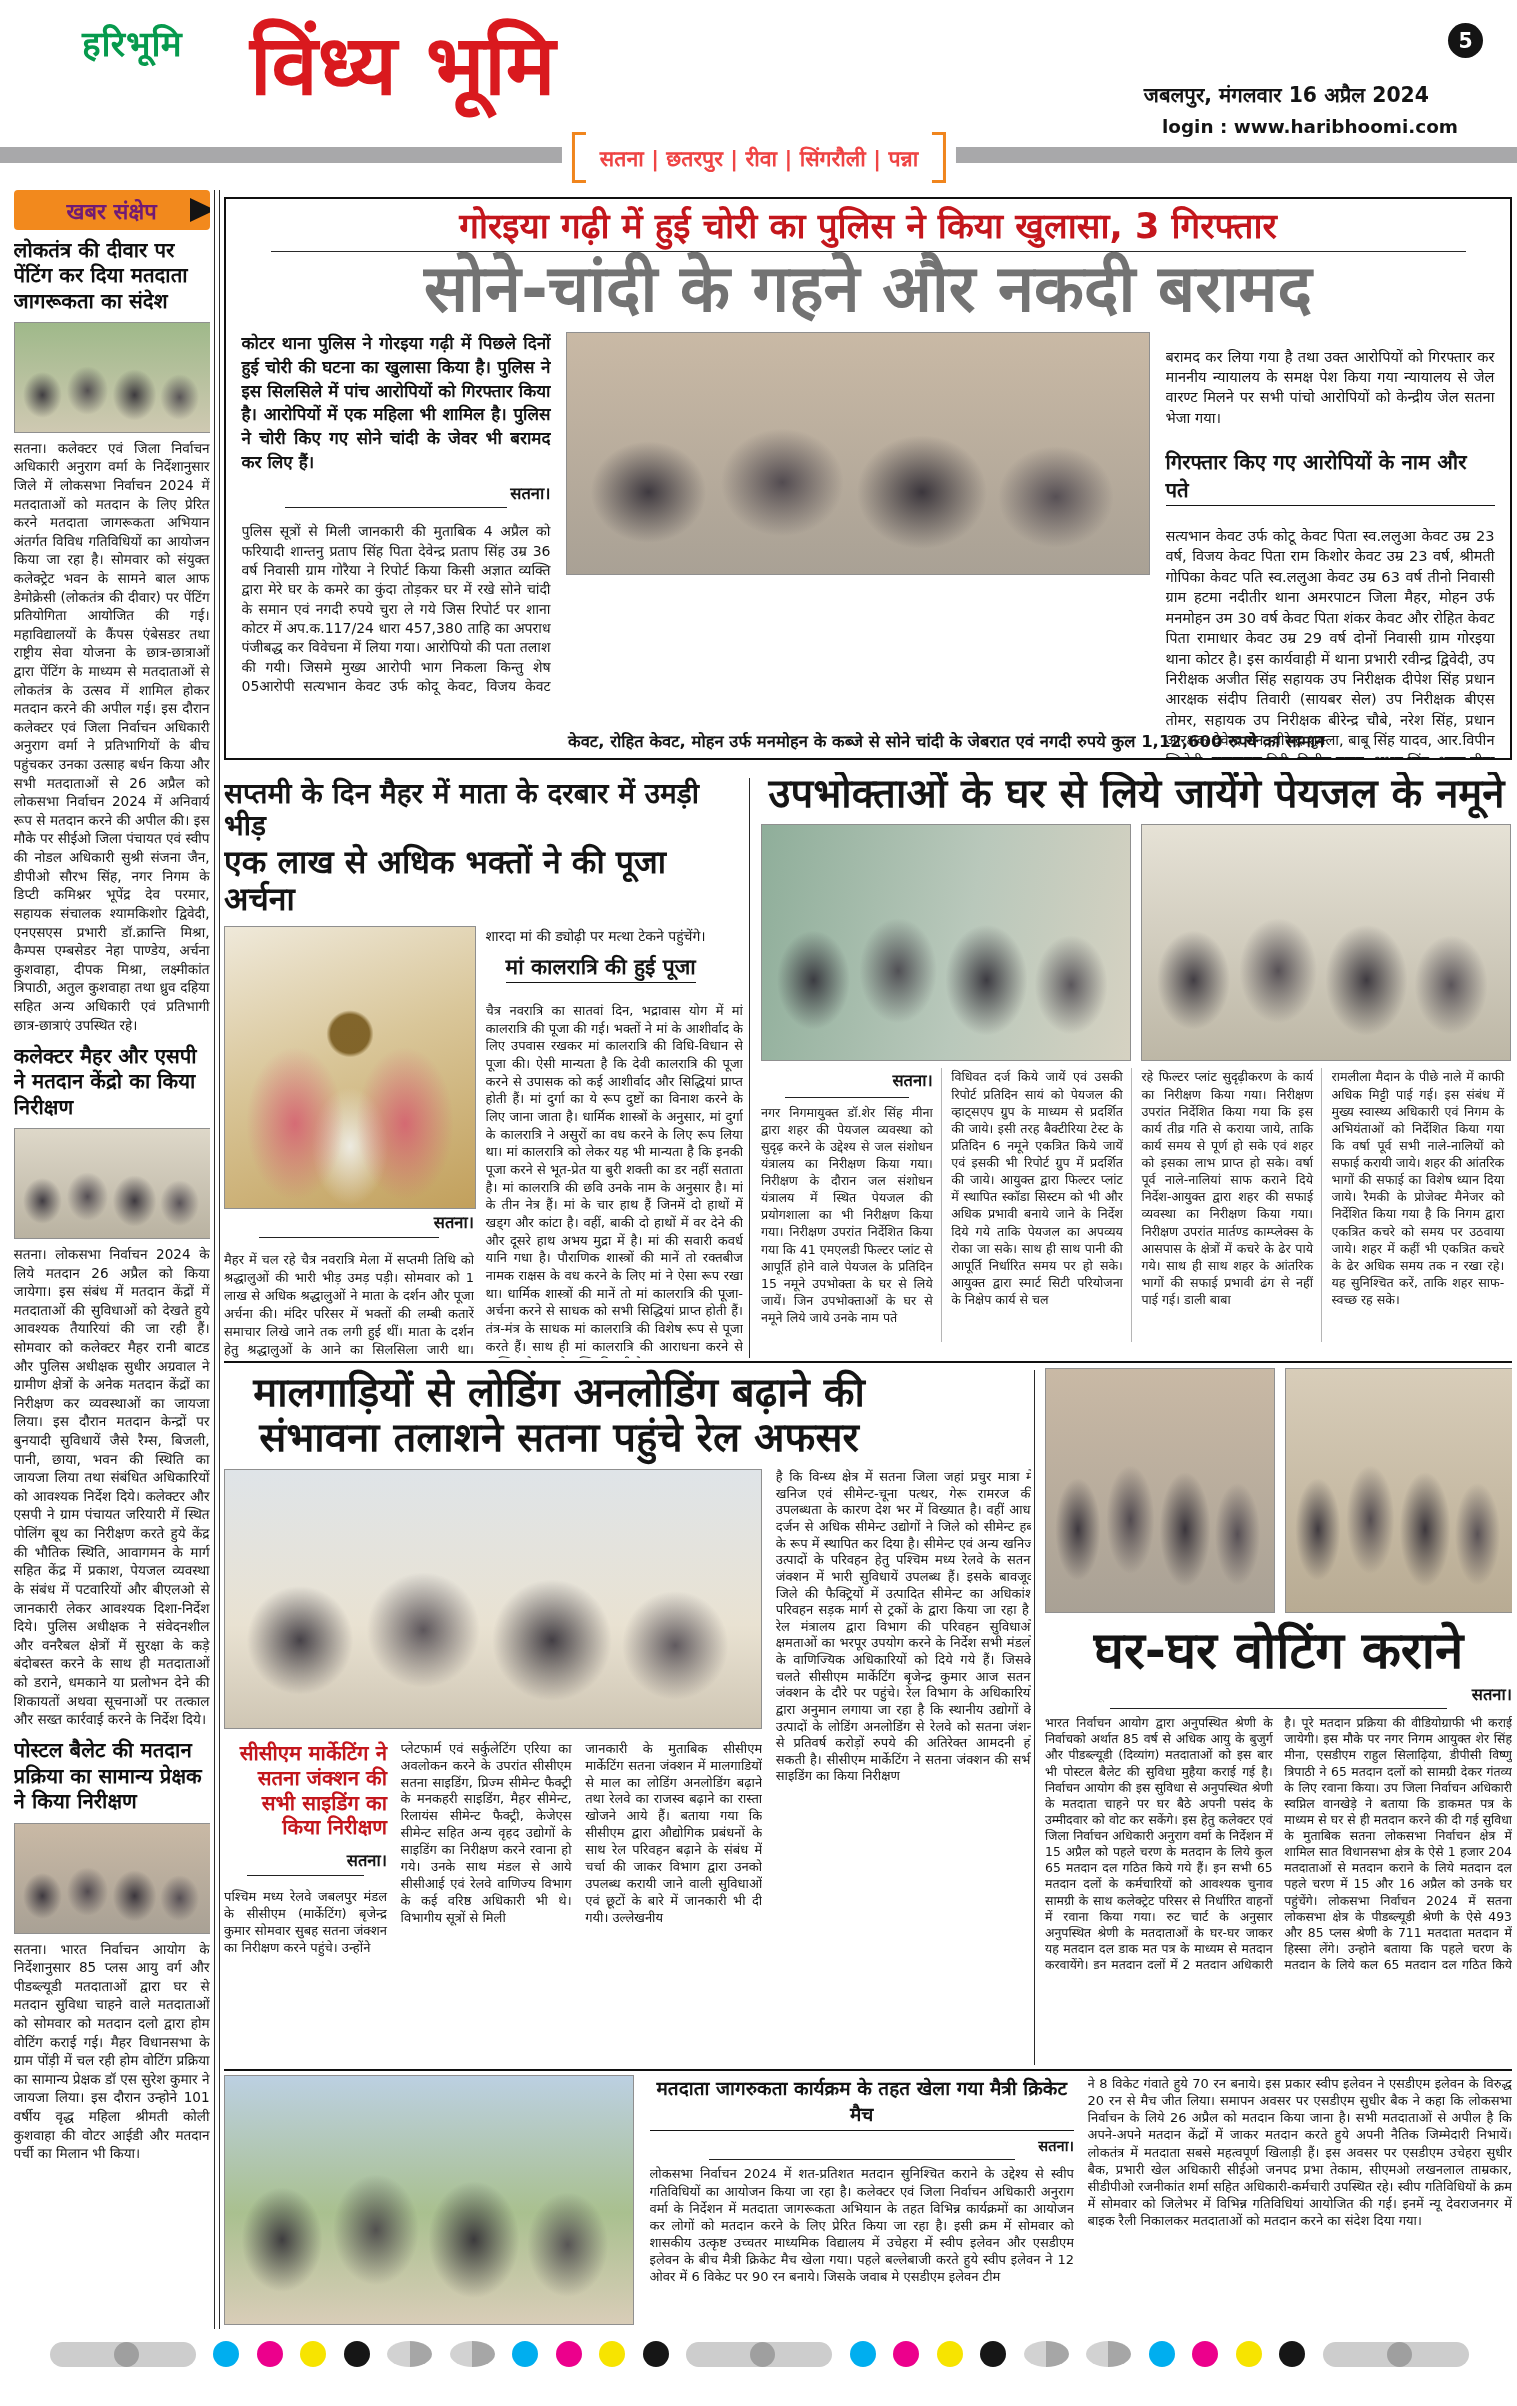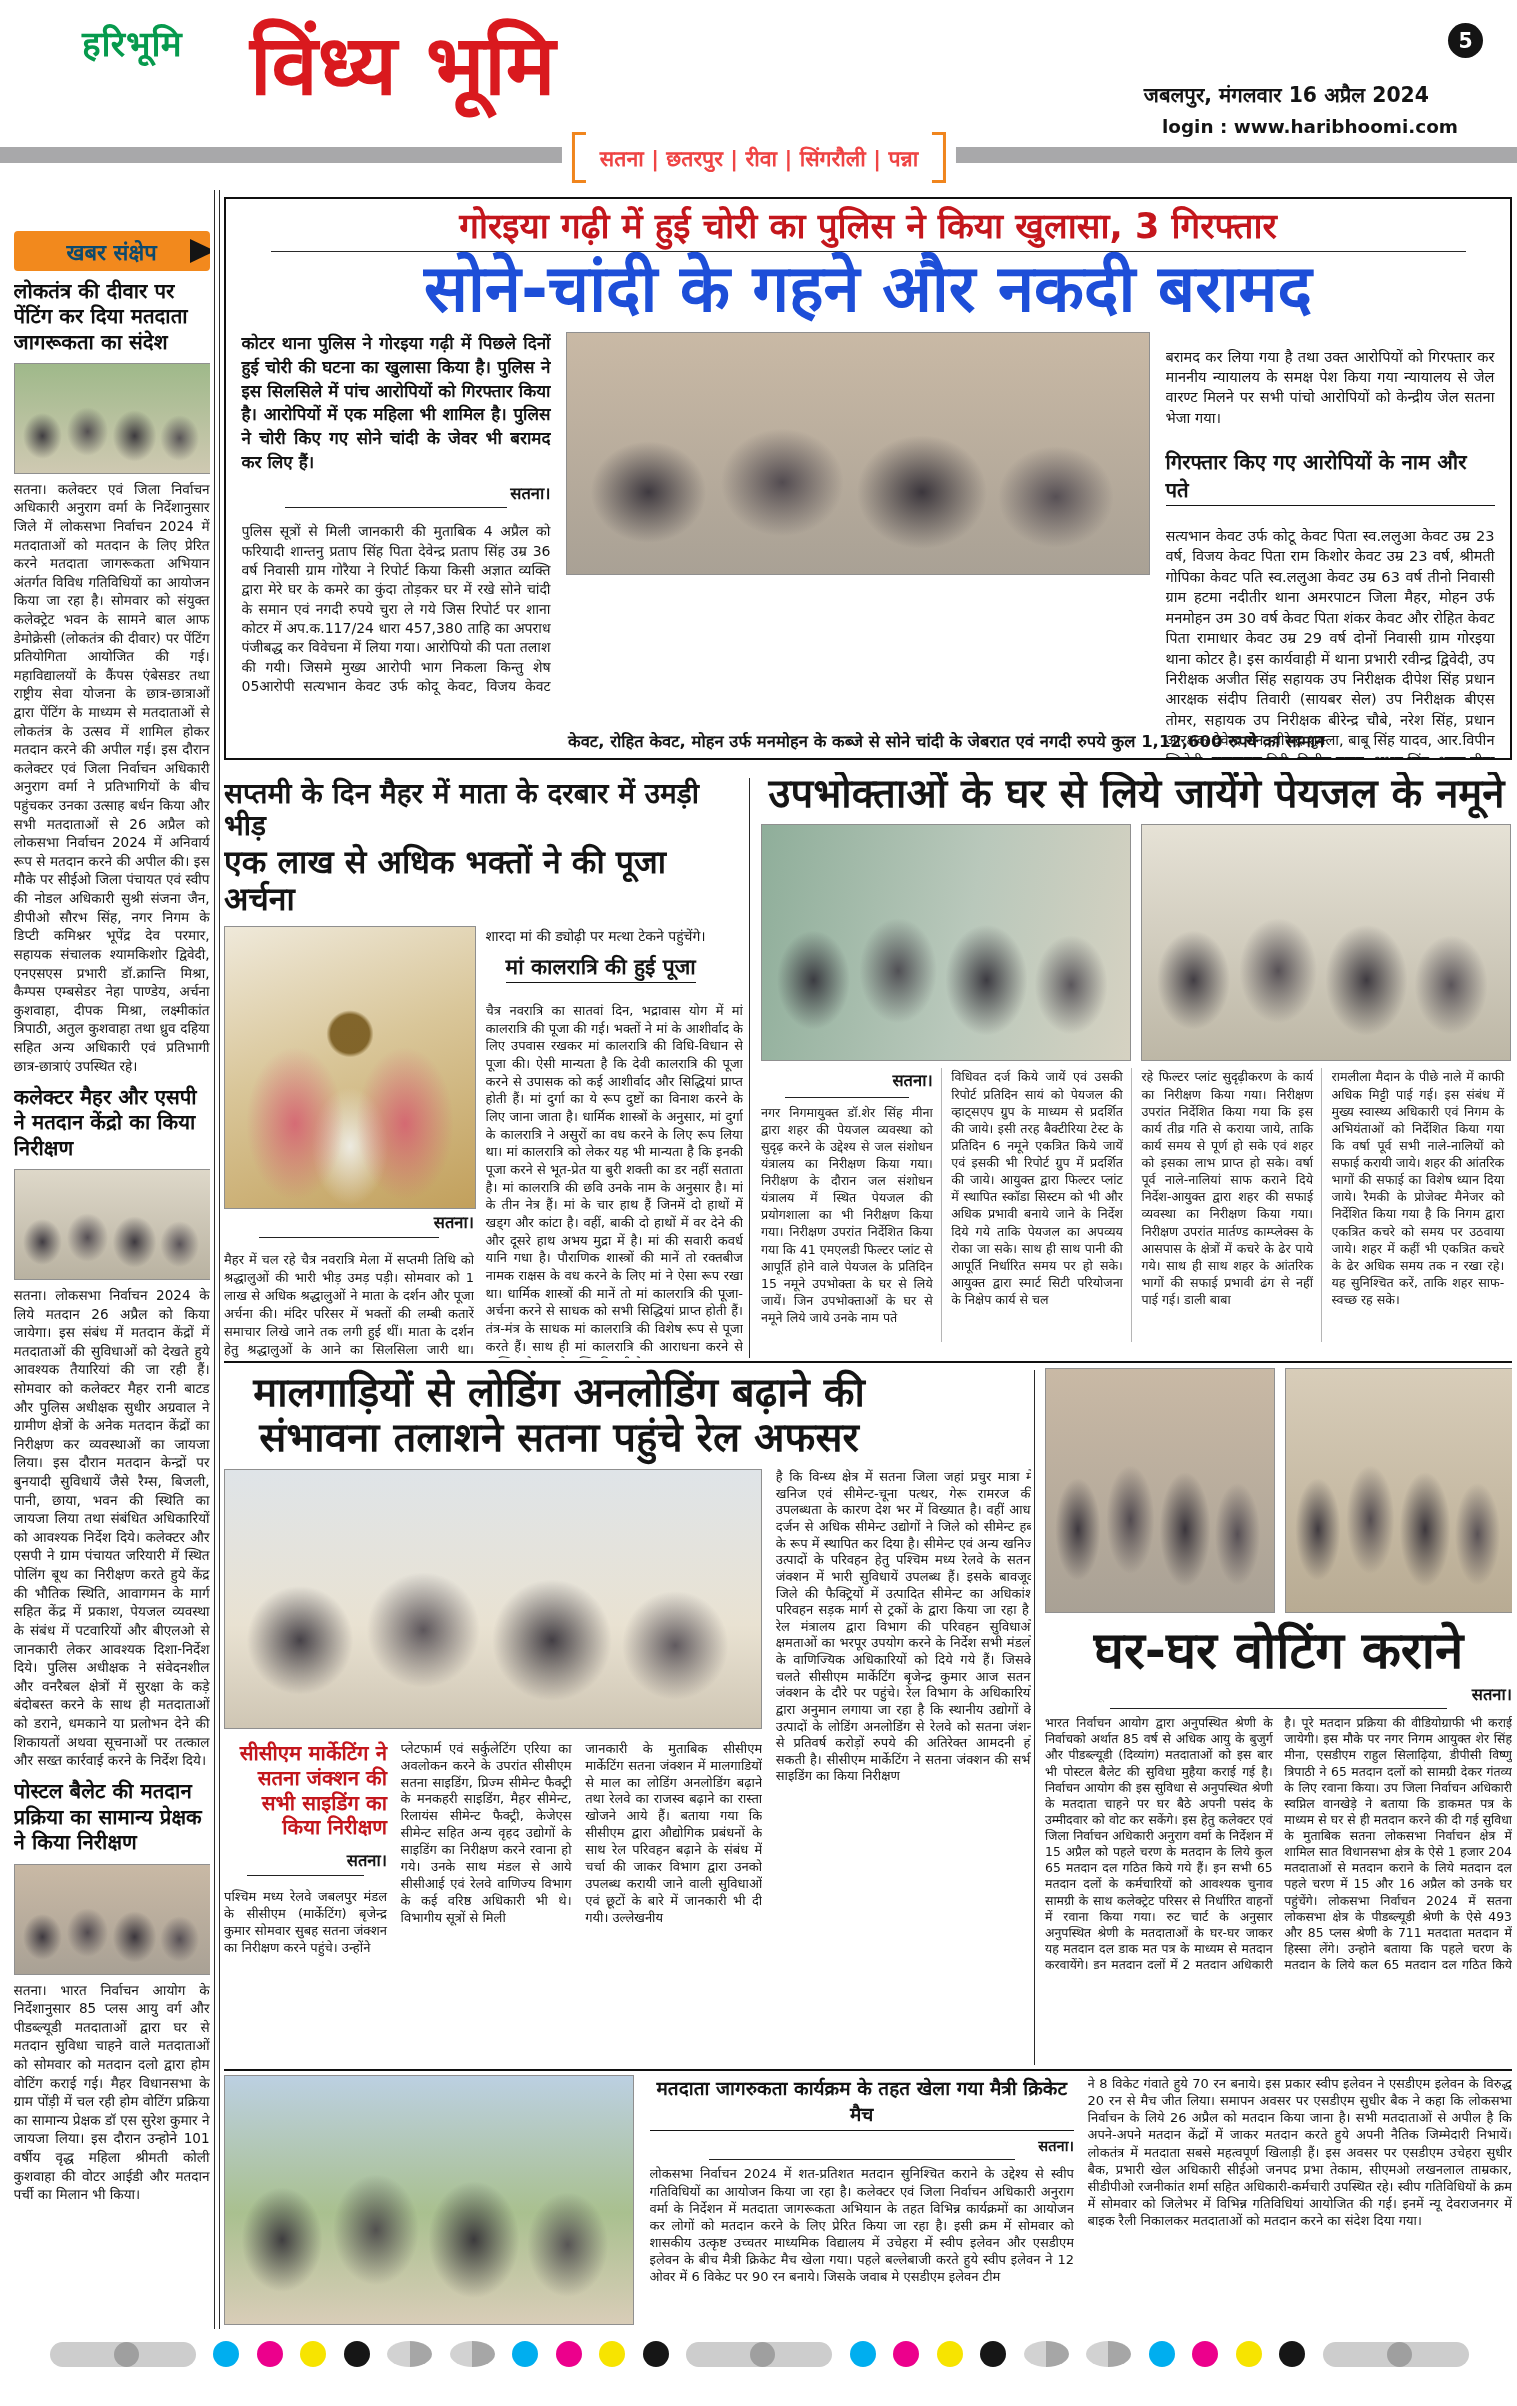--- a/index.html
+++ b/index.html
@@ -42,34 +42,34 @@
   .t-rail{background:linear-gradient(180deg,#dfe4e8 0%,#e9e2d2 60%,#cfc6b4 100%);}
   .t-crowd{background:linear-gradient(180deg,#c9b9a5,#a9a195);}
   .t-cricket{background:linear-gradient(180deg,#bcd0e2 0%,#a9c08f 55%,#d9cdb8 100%);}
   .t-boxes{background:linear-gradient(180deg,#d8cdb9,#b8ab93);}
   .dateline{font-weight:700;text-align:right;font-size:16.5px;padding:1.9px 0 3.9px;position:relative;}
   .dl-rule{border-bottom:1.6px solid #222;width:72%;margin:0 auto 5.8px;}
   .body{ text-align:justify;overflow:hidden;}
   .subhead{font-weight:800;border-bottom:1.9px solid #141414;display:inline-block;padding-bottom:1.9px;margin:3.9px 0 5.8px;}
   
   .sidebar{position:absolute;left:13.6px;top:190px;width:196px;height:2141px;overflow:hidden;}
-  .sb-tag{position:relative;background:#f2891d;color:#0c4a6e;font-size:22px;font-weight:800;text-align:center;
-    padding:4.9px 0;border-radius:3.9px;margin-bottom:7.8px;margin-top:41px;}
+  .sb-tag{position:relative;background:#f2891d;color:#701a75;font-size:22px;font-weight:800;text-align:center;
+    padding:4.9px 0;border-radius:3.9px;margin-bottom:7.8px;}
   .sb-tri{position:absolute;right:-5.8px;top:7.8px;width:0;height:0;border-left:25px solid #141414;
     border-top:12.6px solid transparent;border-bottom:12.6px solid transparent;}
   .sb-story h3{font-size:20.4px;line-height:1.25;margin:5.8px 0 7.8px;font-weight:800;color:#101010;}
   .sb-body{font-size:13.6px;line-height:1.37;margin:5.8px 0 9.7px;}
   .sb-ph{width:100%;height:109px;margin:1.9px 0 3.9px;}
   .vrule2{position:absolute;left:214px;top:190px;height:2139px;width:3.9px;border-left:1.6px solid #2a2a2a;border-right:1.6px solid #2a2a2a;}
   
   .lead{position:absolute;left:224px;top:197px;width:1288px;height:563px;border:2.4px solid #101010;
     box-sizing:border-box;padding:7.8px 15.5px;overflow:hidden;}
   .kicker{color:#c4161c;font-size:35px;font-weight:800;text-align:center;line-height:1.1;}
   .kicker-rule{border-bottom:1.9px solid #2a2a2a;margin:5.8px 29px 3.9px;}
-  .lead h1{font-size:65px;font-weight:800;text-align:center;margin:1.9px 0 9.7px;line-height:1.02;color:#1d4ed8;}
+  .lead h1{font-size:65px;font-weight:800;text-align:center;margin:1.9px 0 9.7px;line-height:1.02;color:#737373;}
   .lead-cols{display:flex;gap:15.5px;height:361px;}
   .lead-left{width:309px;flex:none;}
   .intro{font-size:17px;font-weight:700;line-height:1.4;text-align:justify;margin:0 0 3.9px;}
   .lead-left .body{font-size:14px;line-height:1.38;height:173px;}
   .lead-ph{width:582px;height:241px;flex:none;}
   .lead-right{flex:1;}
   .lead-right .body{font-size:14.6px;line-height:1.4;}
   .lead-right .subhead{font-size:20.4px;}
   .lead-caption{position:absolute;left:342px;right:13.6px;bottom:5.8px;font-size:16.5px;font-weight:700;}
   

